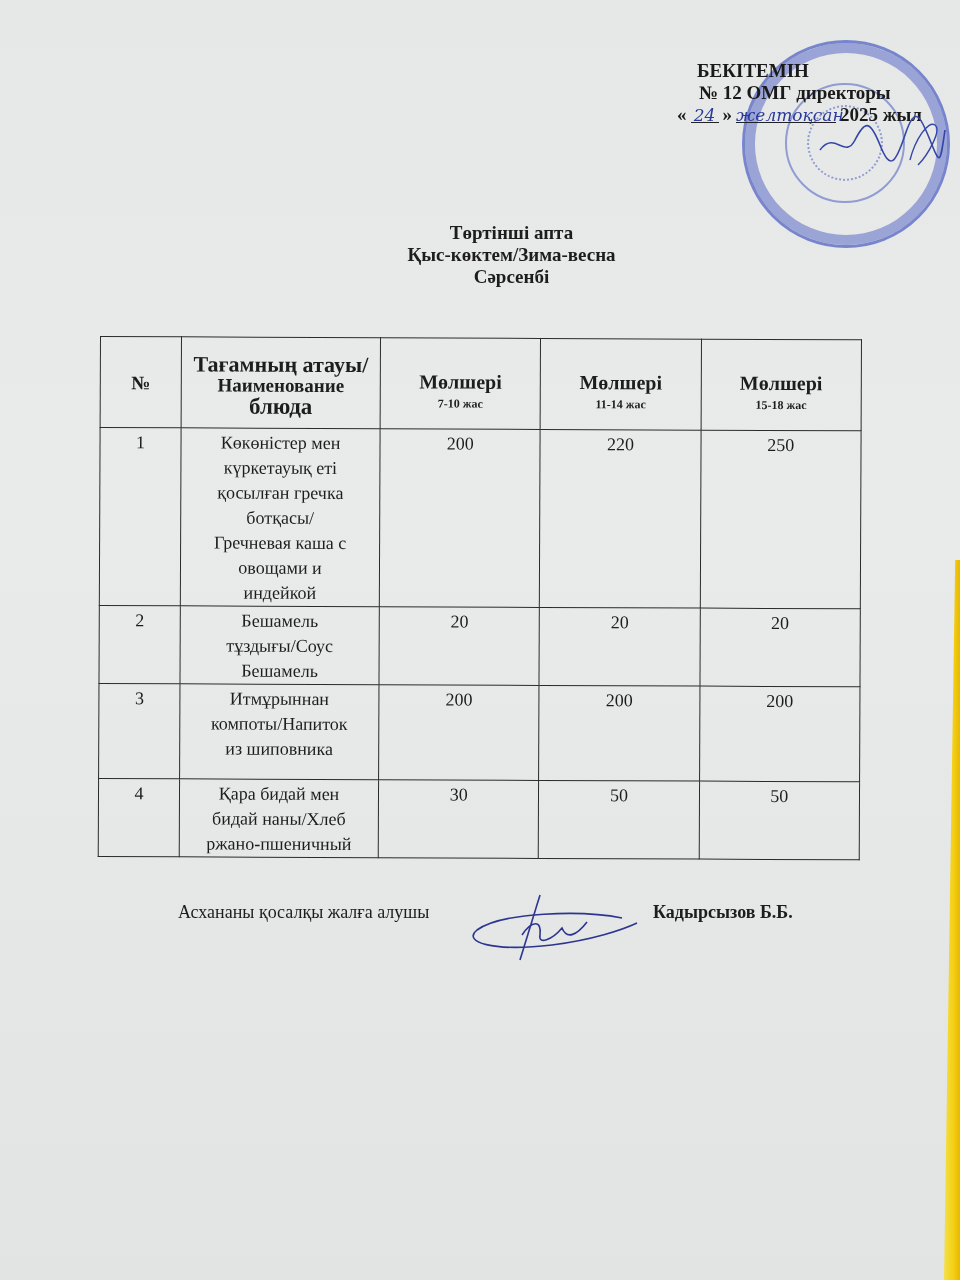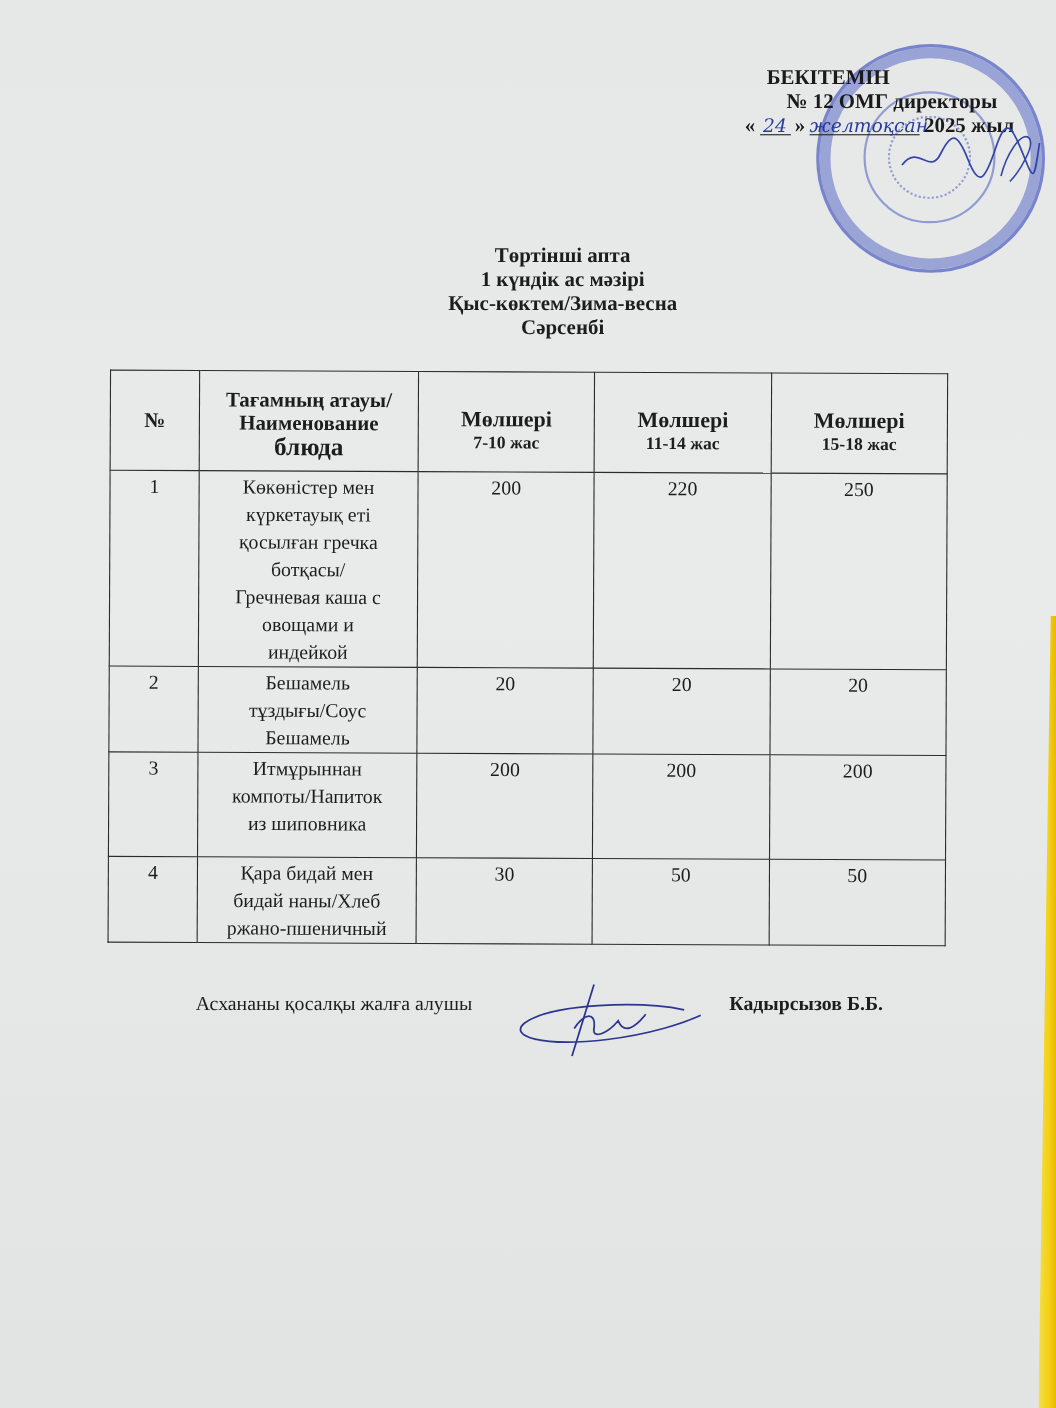--- a/index.html
+++ b/index.html
@@ -13,21 +13,21 @@
     position:absolute; right:0; top:560px; width:16px; height:720px;
     background: linear-gradient(90deg, #f3e04a 0%, #f4cf14 60%, #e8b800 100%);
     clip-path: polygon(70% 0, 100% 0, 100% 100%, 0 100%);
   }
   .approval {
     position:absolute; left:697px; top:60px; width:230px;
     font-weight:bold; font-size:19px; line-height:22px; color:#1a1a1a;
   }
   .approval div { white-space:nowrap; }
   .approval .title { padding-left:0; }
-  .approval .line2 { margin-left:18px; }
+  .approval .line2 { margin-left:2px; }
   .approval .line4 { display:flex; align-items:baseline; gap:4px; margin-left:-20px; }
   .underline-fill { display:inline-block; border-bottom:1.5px solid #222; height:18px; }
   .handwrite {
     font-family:"DejaVu Serif", serif; font-style:italic; font-weight:normal;
     color:#2a3a9a; font-size:17px;
   }
   .stamp {
     position:absolute; left:742px; top:40px; width:202px; height:202px;
     border-radius:50%; border:3px solid rgba(60,80,190,0.65);
     box-shadow: inset 0 0 0 8px rgba(255,255,255,0), inset 0 0 0 10px rgba(60,80,190,0.45);
@@ -53,34 +53,34 @@
     position:absolute; left:100px; top:336px; width:762px;
     border-collapse:collapse; font-size:18px; color:#1d1d1d;
     transform: rotate(0.25deg); transform-origin: left top;
   }
   table.menu th, table.menu td {
     border:1.5px solid #2b2b2b; text-align:center; vertical-align:top; padding:0 4px;
   }
   table.menu th { font-weight:bold; vertical-align:middle; font-size:19px; line-height:21px; }
   table.menu th.col-no { width:72px; }
   table.menu th.col-name { width:190px; padding-top:4px; }
-  table.menu th .sub { font-size:16px; display:block; }
+  table.menu th .sub { font-size:12px; display:block; }
   table.menu th.qty { line-height:22px; padding-top:18px;text-align:center; }
   table.menu td { line-height:25px; padding-top:2px; }
   table.menu td.no { font-size:18px; }
   table.menu tr.r1 td { height:170px; }
   table.menu tr.r2 td { height:66px; }
   table.menu tr.r3 td { height:92px; }
   table.menu tr.r4 td { height:64px; }
   table.menu tr.head th { height:72px; }
   .footer {
     position:absolute; left:178px; top:902px; width:700px; font-size:18px; color:#1d1d1d;
   }
   .footer .role { position:absolute; left:0; top:0; white-space:nowrap; }
-  .footer .name { position:absolute; left:485px; top:0; font-weight:bold; white-space:nowrap;text-align:center; }
+  .footer .name { position:absolute; left:475px; top:0; font-weight:bold; white-space:nowrap;text-align:center; }
   .footer-sign { position:absolute; left:462px; top:890px; width:210px; height:75px; }
 </style>
 </head>
 <body>
 
 <div class="yellow-strip"></div>
 
 <div class="stamp">
   <div class="inner"></div>
   <div class="emblem"></div>
@@ -98,31 +98,30 @@
   </div>
 </div>
 
 <svg class="stamp-sign" viewBox="0 0 140 60">
   <path d="M10 40 C25 20, 35 50, 45 30 S60 10, 70 35 S85 55, 95 25 S110 5, 120 30 S130 55, 135 20" fill="none" stroke="#3546a8" stroke-width="1.6"></path>
   <path d="M100 50 C105 30, 118 10, 125 15 C132 20, 118 45, 108 55" fill="none" stroke="#3546a8" stroke-width="1.4"></path>
 </svg>
 
 <div class="heading">
   <div>Төртінші апта</div>
-  <div>1 күндік ас мәзірі</div>
   <div>Қыс-көктем/Зима-весна</div>
   <div>Сәрсенбі</div>
 </div>
 
 <table class="menu">
   <tbody>
       <tr class="head">
     <th class="col-no">№</th>
     <th class="col-name">
-      <span class="sub" style="font-size:19px">Тағамның атауы/</span>
+      <span class="sub" style="font-size:22px">Тағамның атауы/</span>
       <span class="sub" style="font-size:19px">Наименование</span>
       <span class="sub" style="font-size:23px">блюда</span>
     </th>
     <th class="qty">
       <span class="sub" style="font-size:20px">Мөлшері</span>
       <span class="sub">7-10 жас</span>
     </th>
     <th class="qty">
       <span class="sub" style="font-size:20px">Мөлшері</span>
       <span class="sub">11-14 жас</span>

